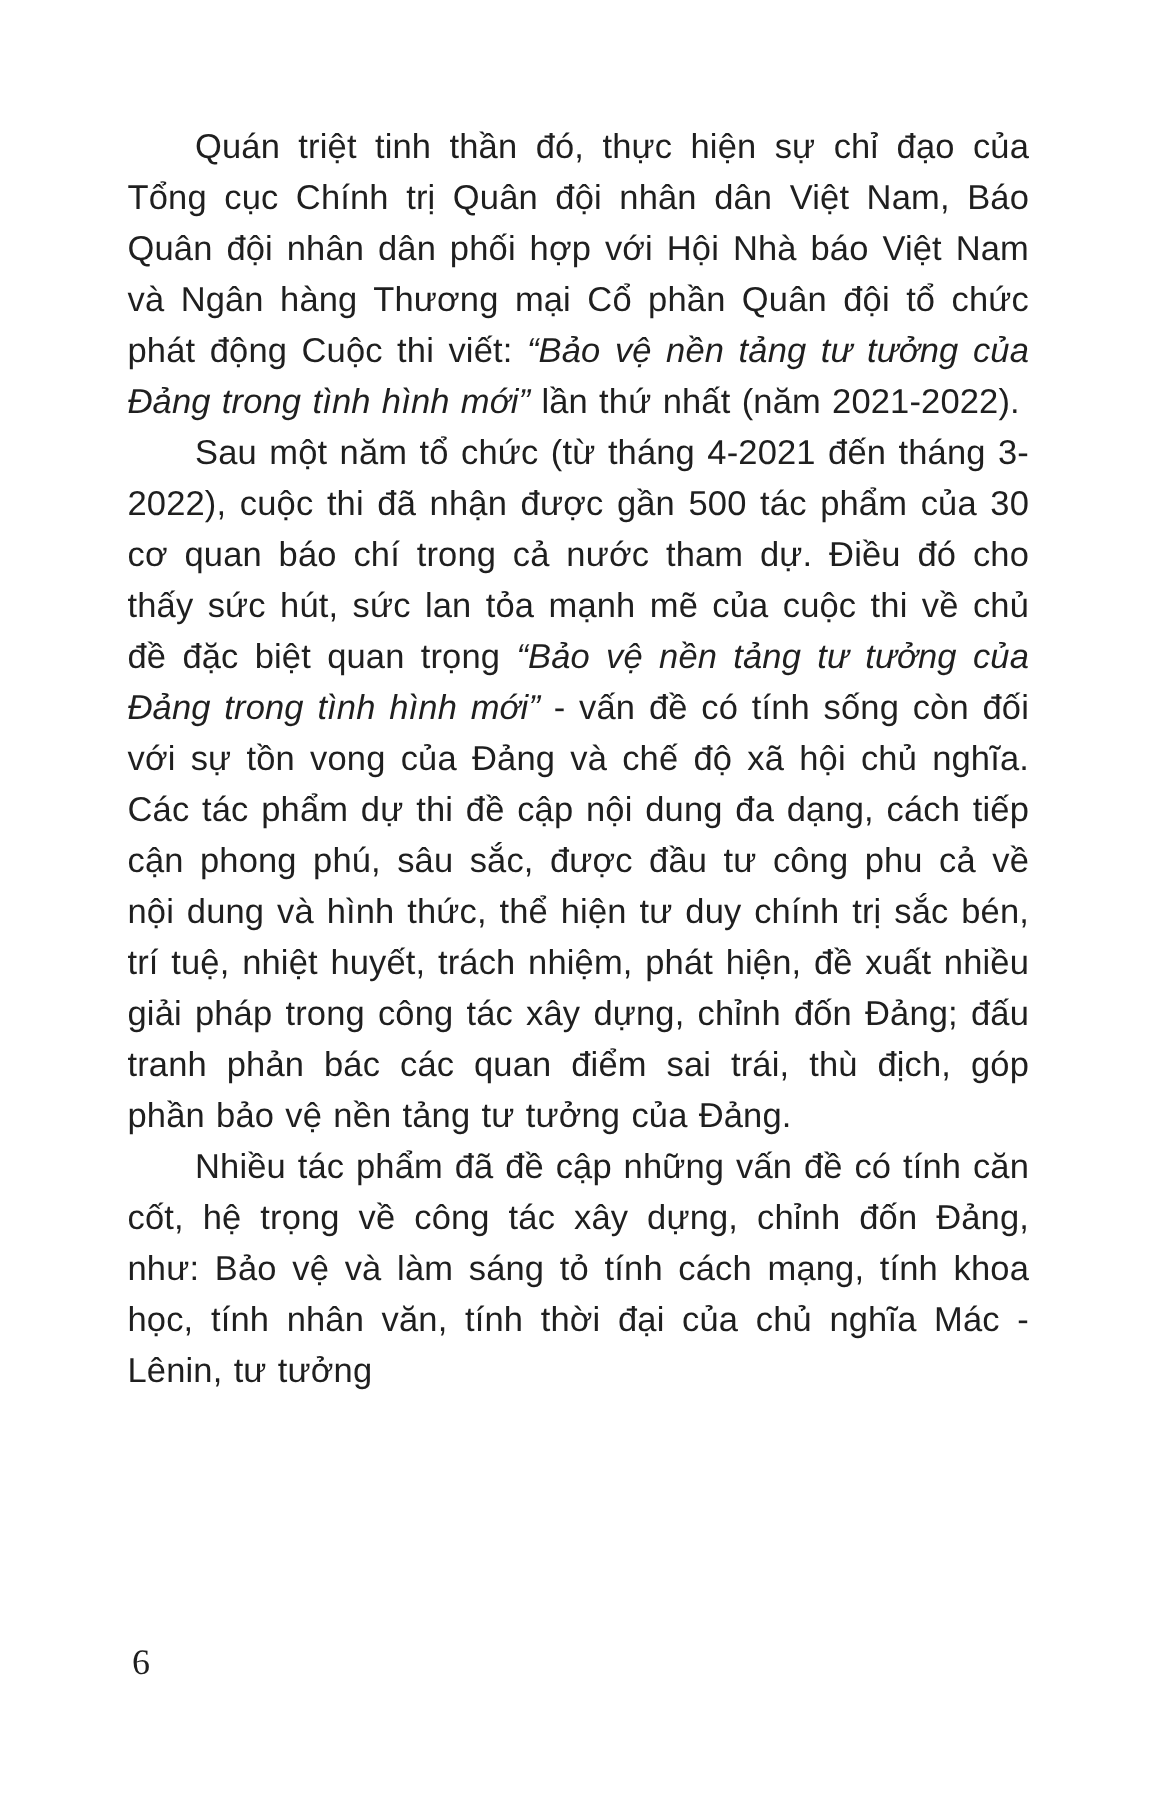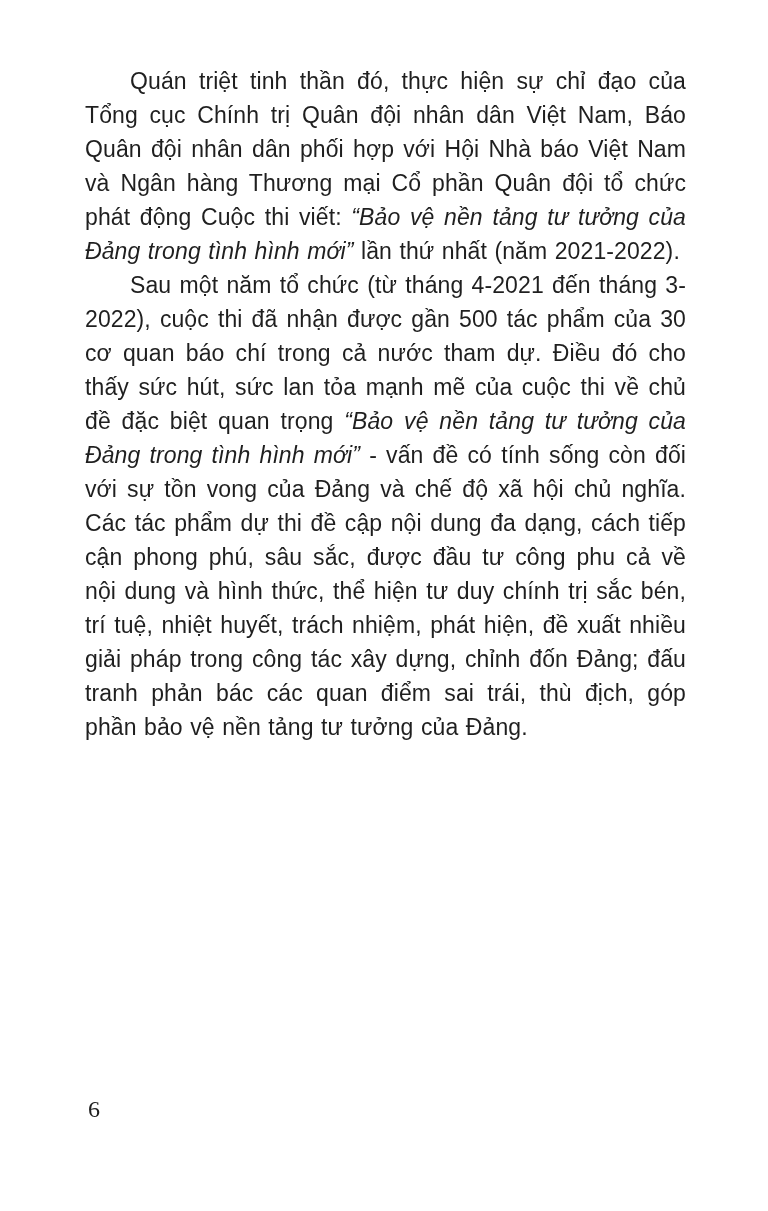--- a/index.html
+++ b/index.html
@@ -11,21 +11,21 @@
     position: relative;
     width: 768px;
     height: 1211px;
     background: #ffffff;
     overflow: hidden;
     font-family: "Liberation Sans", sans-serif;
   }
   .text-block {
     position: absolute;
     left: 85px;
-    top: 64px;
+    top: 80px;
     width: 601px;
     color: #1f1f1f;
   }
   .text-block p {
     margin: 0;
     padding: 0;
     font-size: 23px;
     line-height: 34px;
     text-align: justify;
     text-indent: 45px;
@@ -46,15 +46,16 @@
     color: #1f1f1f;
   }
 </style>
 </head>
 <body>
 
 <div class="page">
   <main class="text-block">
       <p><span>Quán triệt tinh thần đó, thực hiện sự chỉ đạo của Tổng cục Chính trị Quân đội nhân dân Việt Nam, Báo Quân đội nhân dân phối hợp với Hội Nhà báo Việt Nam và Ngân hàng Thương mại Cổ phần Quân đội tổ chức phát động Cuộc thi viết: </span><span class="italic">“Bảo vệ nền tảng tư tưởng của Đảng trong tình hình mới”</span><span> lần thứ nhất (năm 2021-2022).</span></p>
       <p><span>Sau một năm tổ chức (từ tháng 4-2021 đến tháng 3-2022), cuộc thi đã nhận được gần 500 tác phẩm của 30 cơ quan báo chí trong cả nước tham dự. Điều đó cho thấy sức hút, sức lan tỏa mạnh mẽ của cuộc thi về chủ đề đặc biệt quan trọng </span><span class="italic">“Bảo vệ nền tảng tư tưởng của Đảng trong tình hình mới”</span><span> - vấn đề có tính sống còn đối với sự tồn vong của Đảng và chế độ xã hội chủ nghĩa. Các tác phẩm dự thi đề cập nội dung đa dạng, cách tiếp cận phong phú, sâu sắc, được đầu tư công phu cả về nội dung và hình thức, thể hiện tư duy chính trị sắc bén, trí tuệ, nhiệt huyết, trách nhiệm, phát hiện, đề xuất nhiều giải pháp trong công tác xây dựng, chỉnh đốn Đảng; đấu tranh phản bác các quan điểm sai trái, thù địch, góp phần bảo vệ nền tảng tư tưởng của Đảng.</span></p>
+      <p><span>Nhiều tác phẩm đã đề cập những vấn đề có tính căn cốt, hệ trọng về công tác xây dựng, chỉnh đốn Đảng, như: Bảo vệ và làm sáng tỏ tính cách mạng, tính khoa học, tính nhân văn, tính thời đại của chủ nghĩa Mác - Lênin, tư tưởng</span></p>
     </main>
   <div class="page-number">6</div>
 </div>
 
 </body></html>

